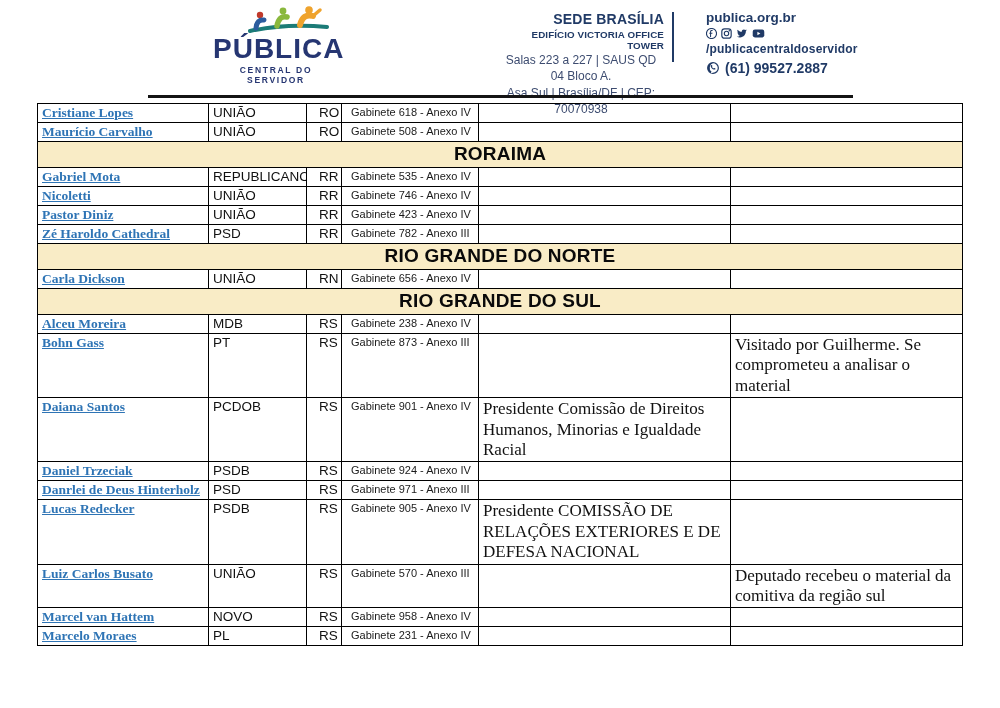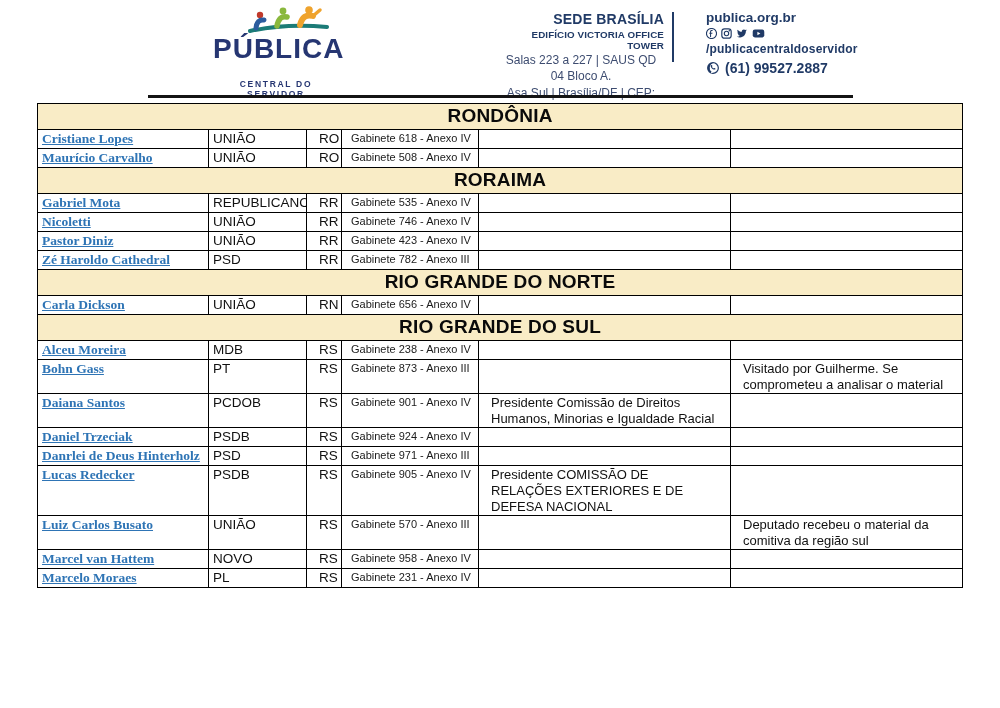--- a/index.html
+++ b/index.html
@@ -3,21 +3,21 @@
 <meta charset="utf-8">
 <style>
   * { box-sizing: border-box; margin: 0; padding: 0; }
   html, body { width: 1000px; height: 708px; background: #ffffff; overflow: hidden; }
   body { font-family: "Liberation Sans", sans-serif; position: relative; color: #111; }
 
   
   .logo { position: absolute; left: 213px; top: 6px; width: 126px; text-align: center; }
   .logo-figures { display: block; margin: 0 auto 0 34px; }
   .logo-brand { font-weight: 800; font-size: 28px; letter-spacing: 1px; color: #263672; line-height: 0.95; }
-  .logo-tagline { font-size: 8.5px; letter-spacing: 1.7px; color: #263672; font-weight: 600; margin-top: 16px; }
+  .logo-tagline { font-size: 8.5px; letter-spacing: 1.7px; color: #263672; font-weight: 600; margin-top: 2px; }
 
   .office-block { position: absolute; left: 498px; top: 11px; width: 166px; text-align: right; color: #203a66; }
   .office-title { font-size: 14px; font-weight: 800; letter-spacing: 0.2px; }
   .office-building { font-size: 9.8px; font-weight: 800; margin-top: 2px; letter-spacing: 0.1px; }
   .office-addr { font-size: 12px; color: #3d4c70; margin-top: 2px; line-height: 1.3; text-align: center; }
 
   .header-divider { position: absolute; left: 672px; top: 12px; width: 2px; height: 50px; background: #203a66; }
 
   .contact-block { position: absolute; left: 706px; top: 10px; width: 160px; color: #203a66; }
   .contact-site { font-size: 13.5px; font-weight: 800; }
@@ -32,21 +32,21 @@
   
   table.deputies { position: absolute; left: 37px; top: 103px; width: 925px; border-collapse: collapse; table-layout: fixed; }
   table.deputies td { border: 1px solid #000; vertical-align: top; overflow: hidden; }
   td.section-header { background: #f9ecc6; text-align: center; font-weight: 800; font-size: 19px; color: #0a0a0a; height: 26px; padding: 1px 2px; letter-spacing: 0.2px; }
   tr.data-row td { height: 18px; }
   td.name-cell { padding: 1px 4px; font-size: 13.5px; font-family: Liberation Serif, serif; }
   td.name-cell a { color: #2e74b5; font-weight: bold; text-decoration: underline; }
   td.party-cell { padding: 1px 4px; font-size: 13.5px; }
   td.uf-cell { padding: 1px 12px; font-size: 13.5px; vertical-align: bottom; }
   td.gab-cell { padding: 2px 4px 3px 9px; font-size: 11px; vertical-align: bottom; color: #1a1a1a; }
-  td.role-cell, td.note-cell { padding: 1px 12px; font-size: 13px; line-height: 1.2; }
+  td.role-cell, td.note-cell { padding: 1px 4px; font-size: 17px; line-height: 1.2; font-family: Liberation Serif, serif; }
 </style>
 </head>
 <body>
 
 <div class="logo">
   <svg class="logo-figures" width="84" height="30" viewBox="0 0 84 30">
     <path d="M3 25 Q 40 17 80 21" stroke="#1b7b77" stroke-width="4" fill="none" stroke-linecap="round"></path>
     <circle cx="13" cy="9" r="3.2" fill="#c0392b"></circle>
     <path d="M9 22 Q 10 13 17 14" stroke="#2b5c9e" stroke-width="5" fill="none" stroke-linecap="round"></path>
     <circle cx="36" cy="5" r="3.4" fill="#8ab83d"></circle>
@@ -103,23 +103,20 @@
 <table class="deputies">
   <colgroup>
     <col style="width:171px">
       <col style="width:98px">
       <col style="width:35px">
     <col style="width:137px">
       <col style="width:252px">
       <col style="width:232px">
   </colgroup>
   <tbody id="table-body">
-      <tr>
-        <td class="section-header" colspan="6">RONDÔNIA</td>
-      </tr>
       <tr class="data-row">
         <td class="name-cell"><a href="#">Cristiane Lopes</a></td>
         <td class="party-cell">UNIÃO</td>
         <td class="uf-cell">RO</td>
         <td class="gab-cell">Gabinete 618 - Anexo IV</td>
         <td class="role-cell"></td>
         <td class="note-cell"></td>
       </tr>
       <tr class="data-row">
         <td class="name-cell"><a href="#">Maurício Carvalho</a></td>

